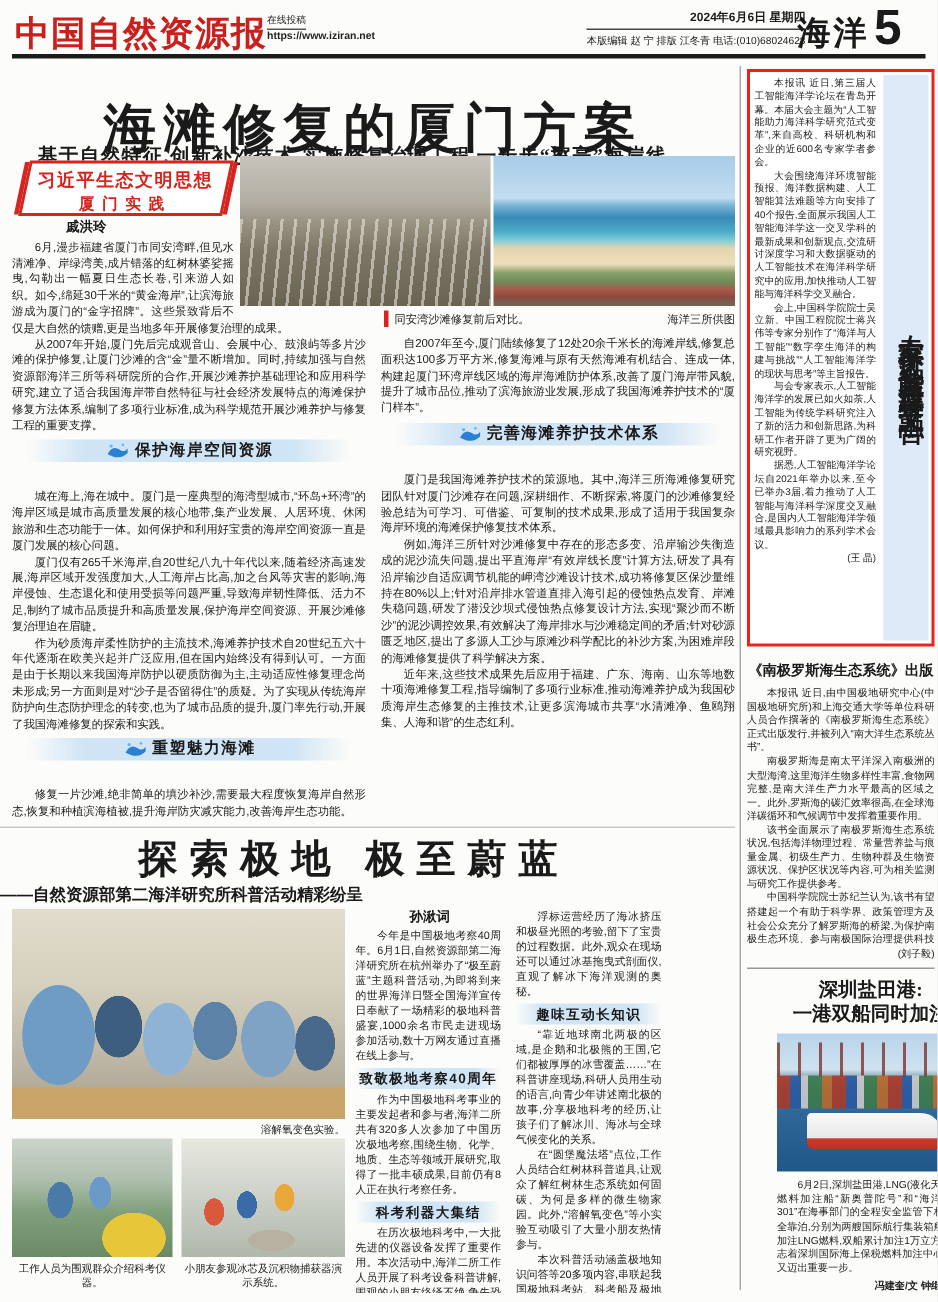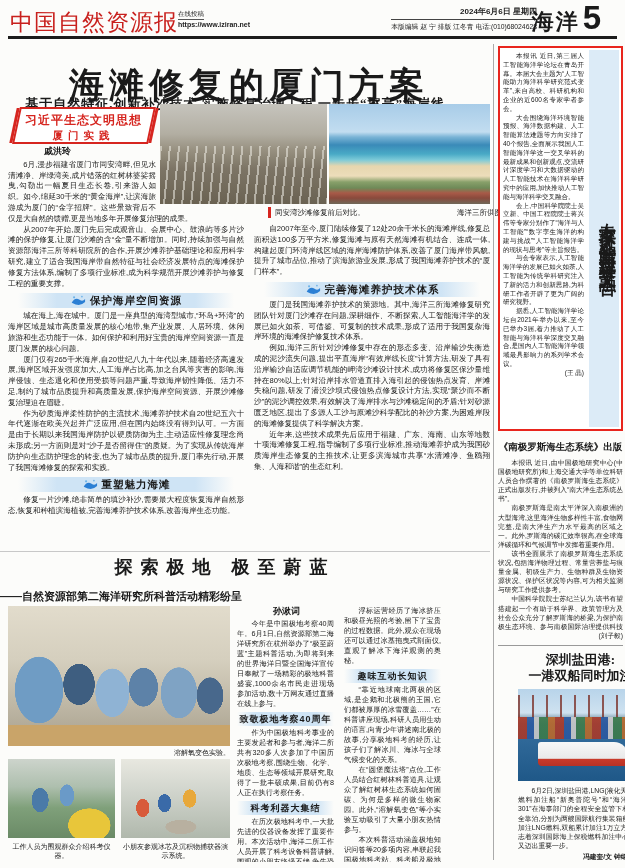--- a/index.html
+++ b/index.html
@@ -1,21 +1,21 @@
 <!DOCTYPE html>
 <html><head>
 <meta charset="utf-8">
 <style>
   html,body{margin:0;padding:0;background:#e8e8e8;}
   #page{position:relative;width:625px;height:868px;background:#fcfcfa;margin:0 auto;
         font-family:"Liberation Sans",sans-serif;color:#1a1a1a;overflow:hidden;}
 
   
   .masthead{position:absolute;left:10px;top:7px;font-family:"Liberation Serif",serif;
-            font-weight:400;font-size:23px;color:#c8201d;letter-spacing:1px;}
+            font-weight:700;font-size:23px;color:#c8201d;letter-spacing:1px;}
   .mast-sub{position:absolute;left:178px;top:10px;font-size:6.5px;color:#222;line-height:8px;}
   .mast-sub .submit{border-bottom:1px solid #555;padding-bottom:1px;display:inline-block;}
   .mast-sub .url{font-weight:bold;font-size:7px;margin-top:1px;}
   .header-right{position:absolute;right:88px;top:6px;text-align:right;}
   .header-right .date{font-size:8px;font-weight:bold;}
   .header-right .editors{font-size:6.8px;margin-top:2px;border-top:1px solid #444;padding-top:2px;}
   .section-page{position:absolute;right:24px;top:1px;display:flex;align-items:flex-start;}
   .section-name{font-family:"Liberation Serif",serif;font-weight:900;font-size:22px;margin-top:6px;letter-spacing:2px;}
   .page-num{font-weight:900;font-size:33px;margin-left:3px;line-height:33px;}
   .header-rule{position:absolute;left:8px;right:8px;top:36px;border-top:3px solid #1c1c1c;}
@@ -32,41 +32,41 @@
   .badge-l2{font-size:10.5px;letter-spacing:5px;}
 
   .photo{position:absolute;overflow:hidden;}
   .photo-before{left:160px;top:104px;width:167px;height:100px;
     background:linear-gradient(180deg,#c6c4bd 0%,#b2aea2 30%,#979080 46%,#7d7566 64%,#6a6252 100%);}
   .photo-before::after{content:"";position:absolute;left:0;right:0;top:42%;bottom:0;
     background:repeating-linear-gradient(96deg,rgba(238,236,228,.55) 0 2px,rgba(90,84,70,0) 2px 9px);}
   .photo-after{left:329px;top:104px;width:161px;height:100px;
     background:linear-gradient(180deg,#a8cce8 0%,#c2ddf0 28%,#7ab4d6 33%,#3a8ab8 41%,#49aac6 50%,
       #7ecbd8 56%,#e6d6ae 62%,#edddba 72%,#88a06a 78%,#6f8a58 84%,#a85a48 89%,#8a4a3c 94%,#706858 100%);}
-  .caption-row{position:absolute;left:268px;top:207px;width:234px;display:flex;align-items:center;font-size:7.5px;}
+  .caption-row{position:absolute;left:256px;top:207px;width:234px;display:flex;align-items:center;font-size:7.5px;}
   .cap-bar{width:3px;height:11px;background:#d6251f;margin-right:4px;flex:none;}
   .cap-credit{margin-left:auto;}
 
   .news{font-size:7.6px;line-height:10.8px;text-align:justify;}
   .news p{margin:0;text-indent:2em;}
   .col-left{position:absolute;left:8px;top:146px;width:236px;height:407px;overflow:hidden;}
   .col-right{position:absolute;left:254px;top:224px;width:236px;height:329px;overflow:hidden;}
   .wrap-spacer{float:right;width:88px;height:60px;}
   .byline{font-weight:bold;font-size:9px;margin-bottom:3px;margin-left:36px;}
 
-  .subhead{display:flex;align-items:center;justify-content:center;margin:4px 10px 3px;padding:2px 0;
+  .subhead{display:flex;align-items:center;justify-content:center;margin:4px 10px 18px;padding:2px 0;
      font-size:10.5px;font-weight:bold;letter-spacing:1px;
      background:linear-gradient(90deg,rgba(207,228,245,0),#cfe4f5 18%,#cfe4f5 82%,rgba(207,228,245,0));}
   .subhead .icn{width:16px;height:11px;margin-right:4px;flex:none;}
 
   .mid-rule{position:absolute;left:0;top:551px;width:490px;border-top:1px solid #c8c8c8;}
 
   
-  .sci-title{position:absolute;left:4px;top:555px;width:442px;text-align:center;
-     font-weight:900;font-size:18px;letter-spacing:8px;}
+  .sci-title{position:absolute;left:15px;top:555px;width:442px;text-align:center;
+     font-weight:900;font-size:26px;letter-spacing:8px;}
   .sci-subtitle{position:absolute;left:0;top:589px;width:442px;text-align:left;
      font-weight:bold;font-size:11px;}
   .sci-photo-large{left:8px;top:606px;width:222px;height:140px;
     background:
       radial-gradient(40px 55px at 14% 60%,#6f9cc4 60%,transparent 61%),
       radial-gradient(26px 34px at 32% 56%,#3e5e80 60%,transparent 61%),
       radial-gradient(28px 40px at 47% 62%,#8fb3d4 60%,transparent 61%),
       radial-gradient(24px 32px at 61% 58%,#5d82a8 60%,transparent 61%),
       radial-gradient(30px 42px at 77% 62%,#7fa3c4 60%,transparent 61%),
       radial-gradient(22px 30px at 91% 64%,#48688c 60%,transparent 61%),
@@ -187,38 +187,38 @@
       </div>
     <div class="subhead">
       <svg class="icn" viewBox="0 0 20 14">
           <path d="M2 10 Q6 2 12 6 Q16 9 19 5 L19 9 Q14 14 7 12 Z" fill="#2b7fd4"></path>
           <circle cx="5" cy="3" r="1.4" fill="#6fb3e8"></circle>
           <circle cx="15" cy="2" r="1.1" fill="#6fb3e8"></circle>
         </svg>
       <span>重塑魅力海滩</span>
     </div>
     <div>
-        <p>修复一片沙滩,绝非简单的填沙补沙,需要最大程度恢复海岸自然形态,恢复和种植滨海植被,完善海滩养护技术体系,改善海岸生态功能。</p>
+        <p>修复一片沙滩,绝非简单的填沙补沙,需要最大程度恢复海岸自然形态,恢复和种植滨海植被,提升海岸防灾减灾能力,改善海岸生态功能。</p>
       </div>
   </div>
 
   <div class="col-right news">
     <div>
         <p>自2007年至今,厦门陆续修复了12处20余千米长的海滩岸线,修复总面积达100多万平方米,修复海滩与原有天然海滩有机结合、连成一体,构建起厦门环湾岸线区域的海岸海滩防护体系,改善了厦门海岸带风貌,提升了城市品位,推动了滨海旅游业发展,形成了我国海滩养护技术的“厦门样本”。</p>
       </div>
     <div class="subhead">
       <svg class="icn" viewBox="0 0 20 14">
           <path d="M2 10 Q6 2 12 6 Q16 9 19 5 L19 9 Q14 14 7 12 Z" fill="#2b7fd4"></path>
           <circle cx="5" cy="3" r="1.4" fill="#6fb3e8"></circle>
           <circle cx="15" cy="2" r="1.1" fill="#6fb3e8"></circle>
         </svg>
       <span>完善海滩养护技术体系</span>
     </div>
     <div>
-        <p>厦门是我国海滩养护技术的策源地。其中,海洋三所海滩修复研究团队针对厦门沙滩存在问题,深耕细作、不断探索,人工智能海洋学的发展已如火如荼、可借鉴、可复制的技术成果,形成了适用于我国复杂海岸环境的海滩保护修复技术体系。</p>
+        <p>厦门是我国海滩养护技术的策源地。其中,海洋三所海滩修复研究团队针对厦门沙滩存在问题,深耕细作、不断探索,将厦门的沙滩修复经验总结为可学习、可借鉴、可复制的技术成果,形成了适用于我国复杂海岸环境的海滩保护修复技术体系。</p>
         <p>例如,海洋三所针对沙滩修复中存在的形态多变、沿岸输沙失衡造成的泥沙流失问题,提出平直海岸“有效岸线长度”计算方法,研发了具有沿岸输沙自适应调节机能的岬湾沙滩设计技术,成功将修复区保沙量维持在80%以上;针对沿岸排水管道直排入海引起的侵蚀热点发育、岸滩失稳问题,研发了潜没沙坝式侵蚀热点修复设计方法,实现“聚沙而不断沙”的泥沙调控效果,有效解决了海岸排水与沙滩稳定间的矛盾;针对砂源匮乏地区,提出了多源人工沙与原滩沙科学配比的补沙方案,为困难岸段的海滩修复提供了科学解决方案。</p>
         <p>近年来,这些技术成果先后应用于福建、广东、海南、山东等地数十项海滩修复工程,指导编制了多项行业标准,推动海滩养护成为我国砂质海岸生态修复的主推技术,让更多滨海城市共享“水清滩净、鱼鸥翔集、人海和谐”的生态红利。</p>
       </div>
   </div>
 
   <div class="mid-rule"></div>
 
   <div class="sci-title">探索极地 极至蔚蓝</div>
   <div class="sci-subtitle">——自然资源部第二海洋研究所科普活动精彩纷呈</div>
 

